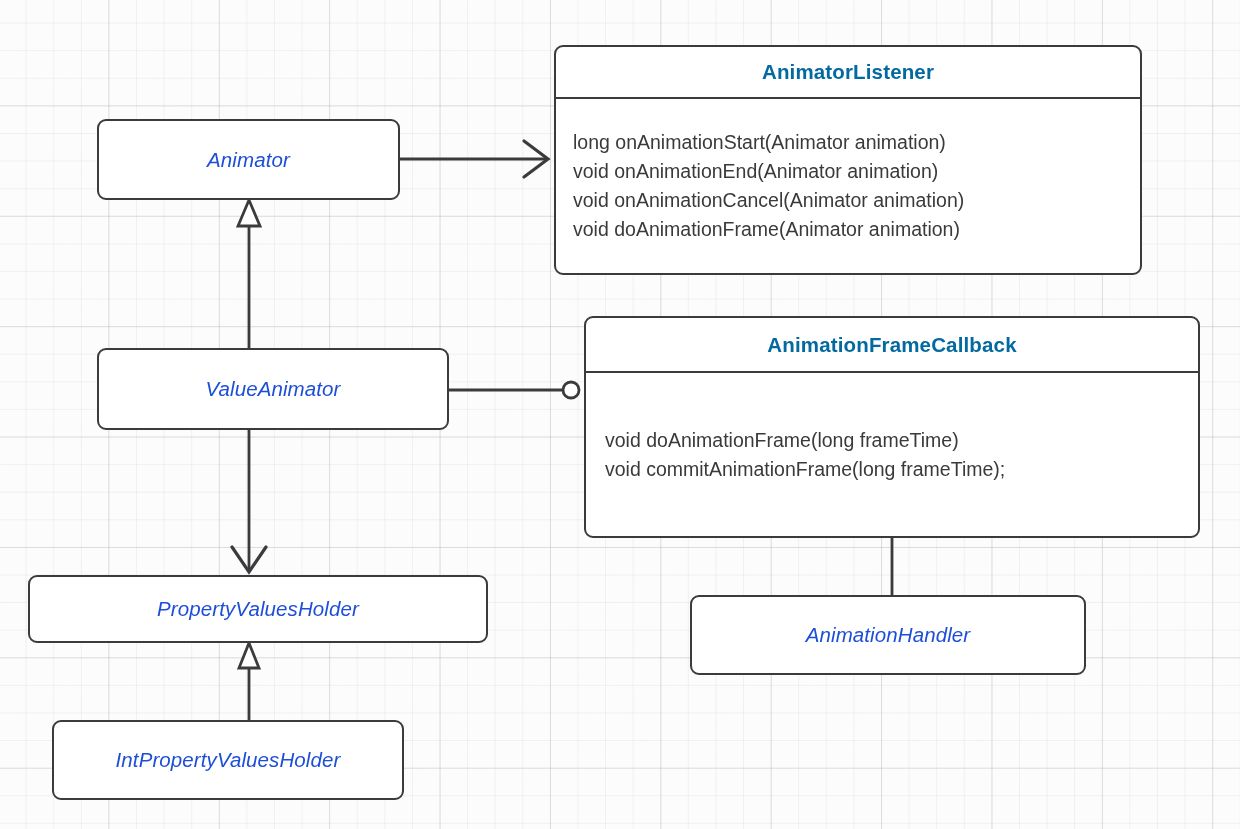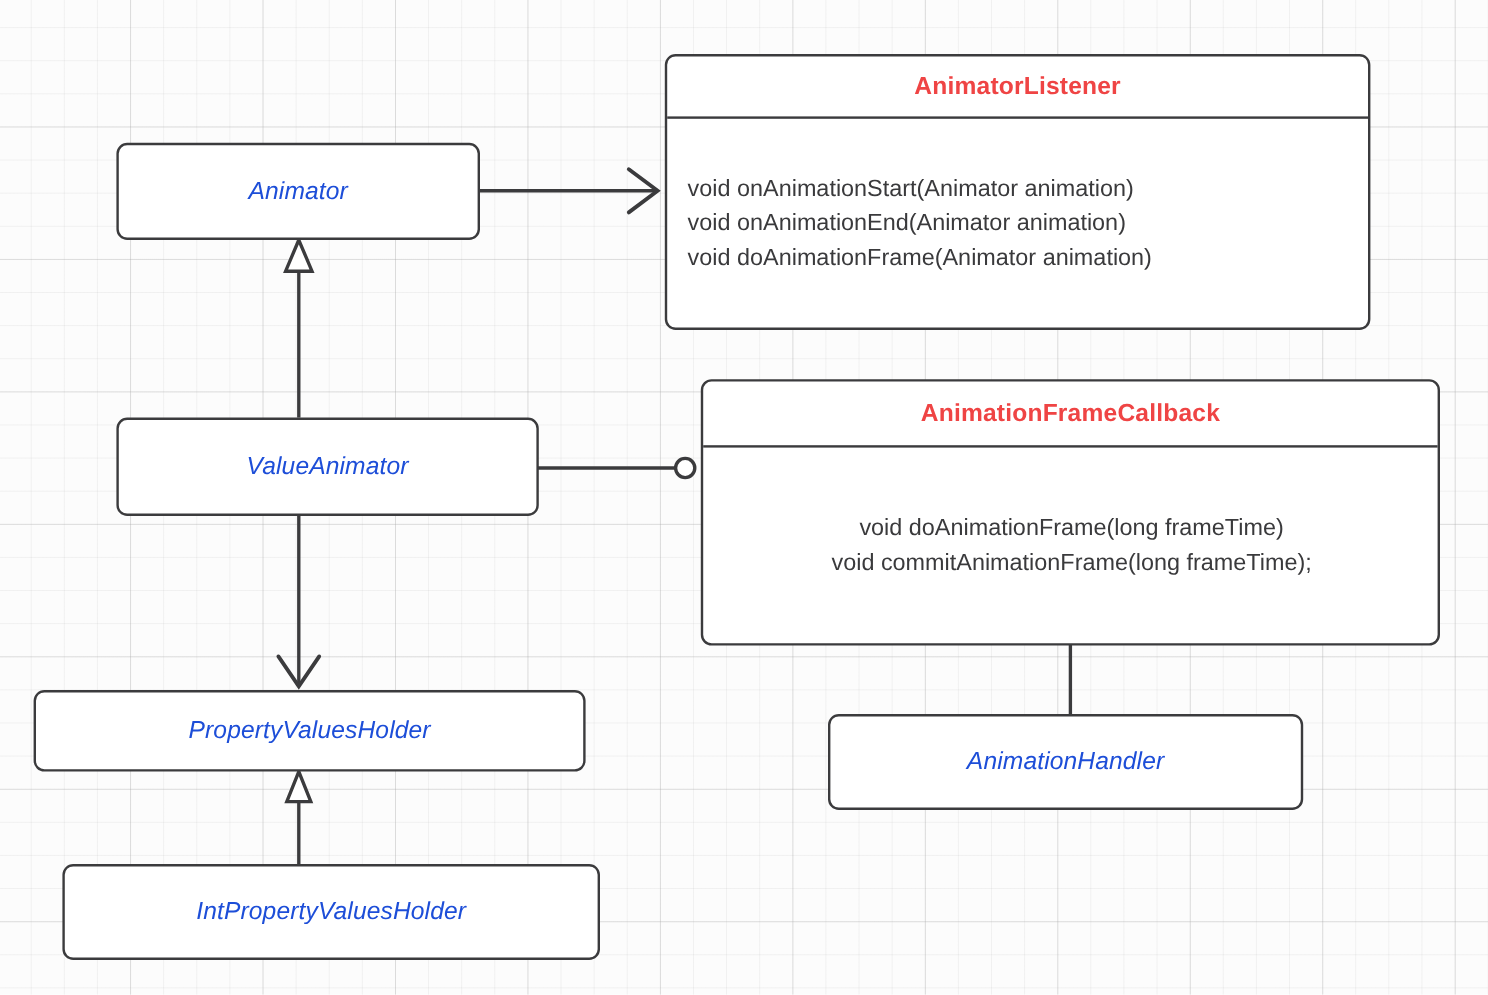--- a/index.html
+++ b/index.html
@@ -56,21 +56,21 @@
     flex: 0 0 auto;
     display: flex;
     align-items: center;
     justify-content: center;
     border-bottom: 2.6px solid #3b3b3d;
     box-sizing: border-box;
   }
   .classifier .head .cls-name {
     font-size: 20.5px;
     font-weight: bold;
-    color: #ef4444;
+    color: #0369a1;
     letter-spacing: 0.15px;
     white-space: nowrap;
   }
   .classifier .body {
     flex: 1 1 auto;
     display: flex;
     flex-direction: column;
     justify-content: center;
     padding: 0 17px;
     box-sizing: border-box;
@@ -136,42 +136,43 @@
   </div>
 
   <div class="node simple" style="left:97px; top:348px; width:352px; height:82px;">
     <span class="node-title">ValueAnimator</span>
   </div>
 
   <div class="node simple" style="left:28px; top:575px; width:460px; height:68px;">
     <span class="node-title">PropertyValuesHolder</span>
   </div>
 
-  <div class="node simple" style="left:52px; top:720px; width:448px; height:80px;">
+  <div class="node simple" style="left:52px; top:720px; width:352px; height:80px;">
     <span class="node-title">IntPropertyValuesHolder</span>
   </div>
 
   <div class="node simple" style="left:690px; top:595px; width:396px; height:80px;">
     <span class="node-title">AnimationHandler</span>
   </div>
 
   <div class="node classifier" style="left:554px; top:45px; width:588px; height:230px;">
     <div class="head" style="height:52px;">
       <span class="cls-name">AnimatorListener</span>
     </div>
     <div class="body">
-      <div class="member">void onAnimationStart(Animator animation)</div>
+      <div class="member">long onAnimationStart(Animator animation)</div>
       <div class="member">void onAnimationEnd(Animator animation)</div>
+      <div class="member">void onAnimationCancel(Animator animation)</div>
       <div class="member">void doAnimationFrame(Animator animation)</div>
     </div>
   </div>
 
   <div class="node classifier" style="left:584px; top:316px; width:616px; height:222px;">
     <div class="head" style="height:55px;">
       <span class="cls-name">AnimationFrameCallback</span>
     </div>
-    <div class="body" style="padding-left:19px;align-items:center;">
+    <div class="body" style="padding-left:19px;">
       <div class="member">void doAnimationFrame(long frameTime)</div>
       <div class="member">void commitAnimationFrame(long frameTime);</div>
     </div>
   </div>
 
 </div>
 
 </body></html>

